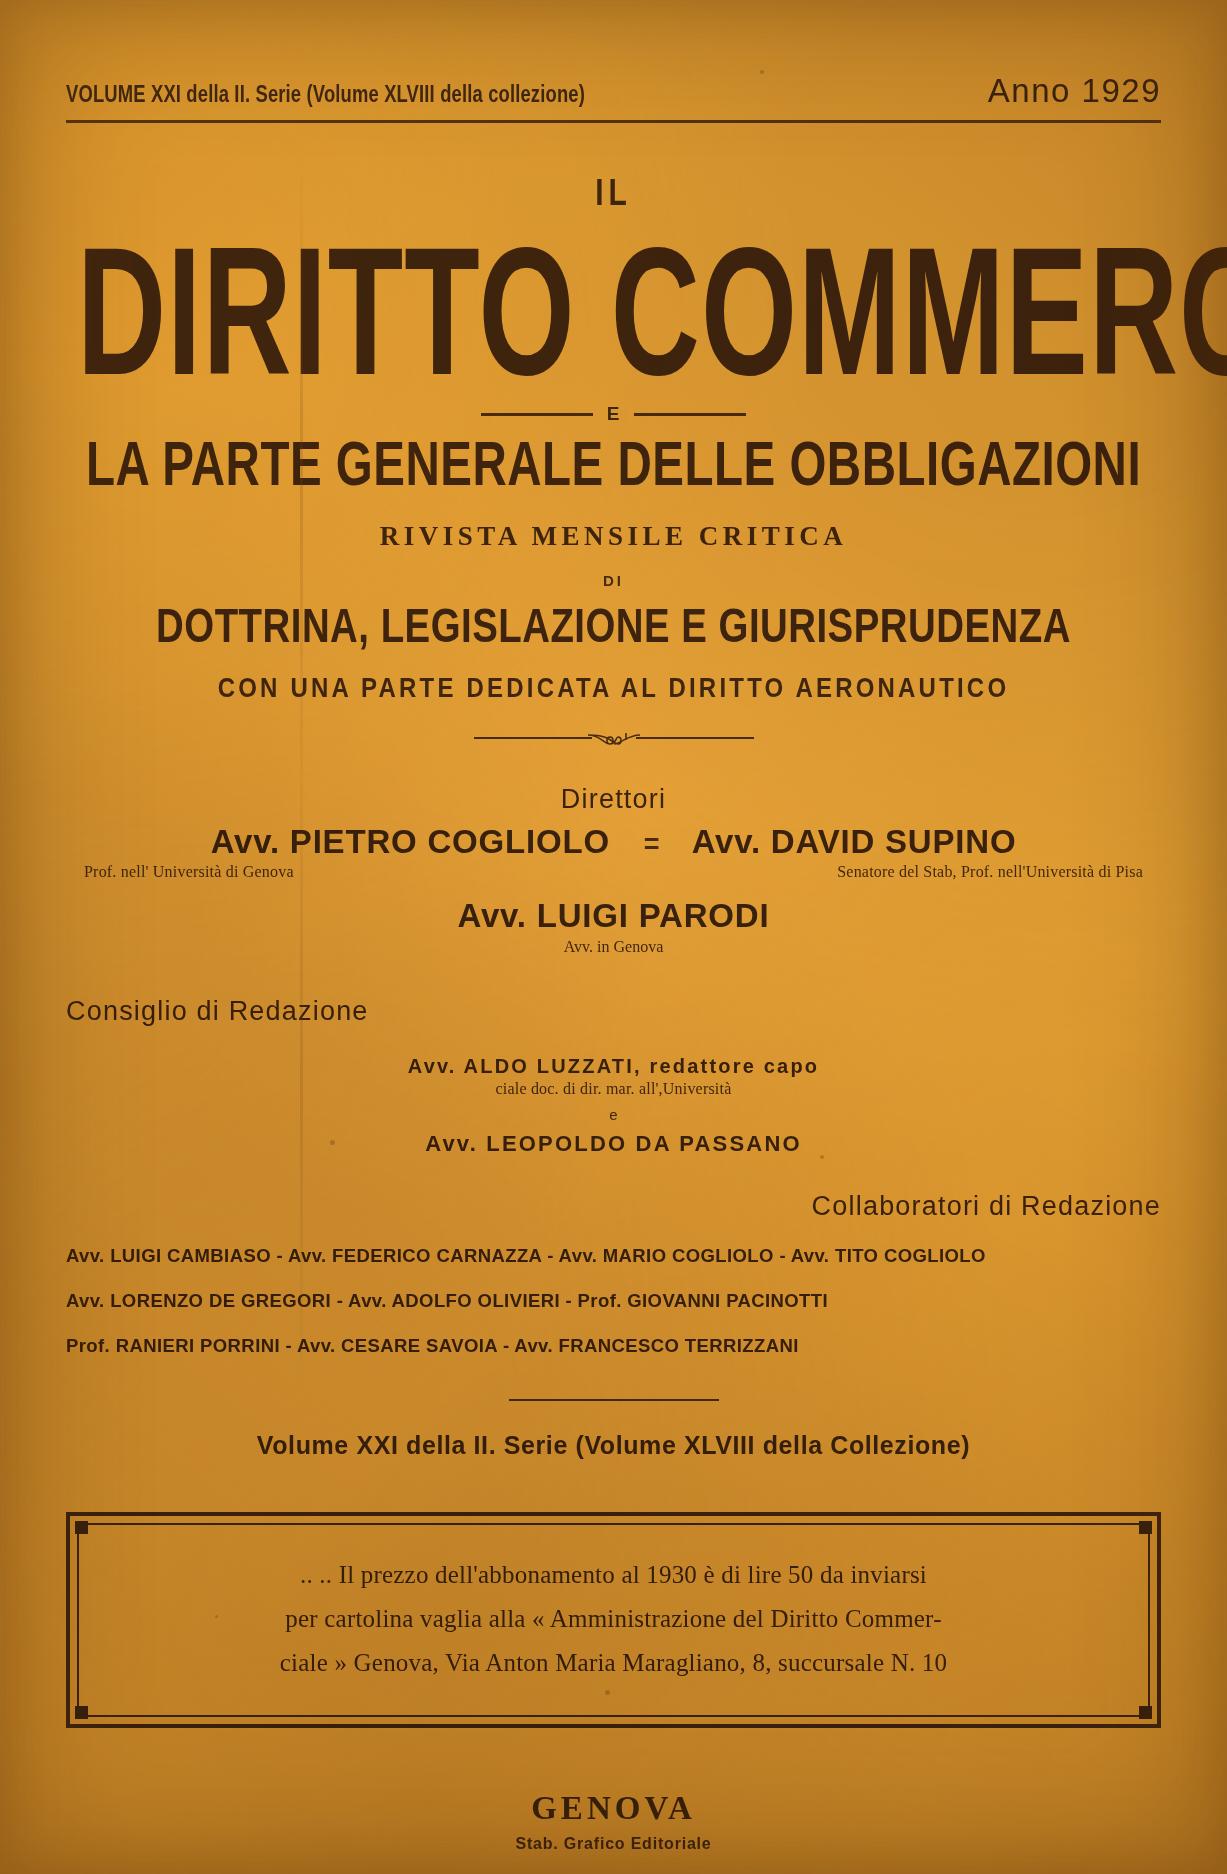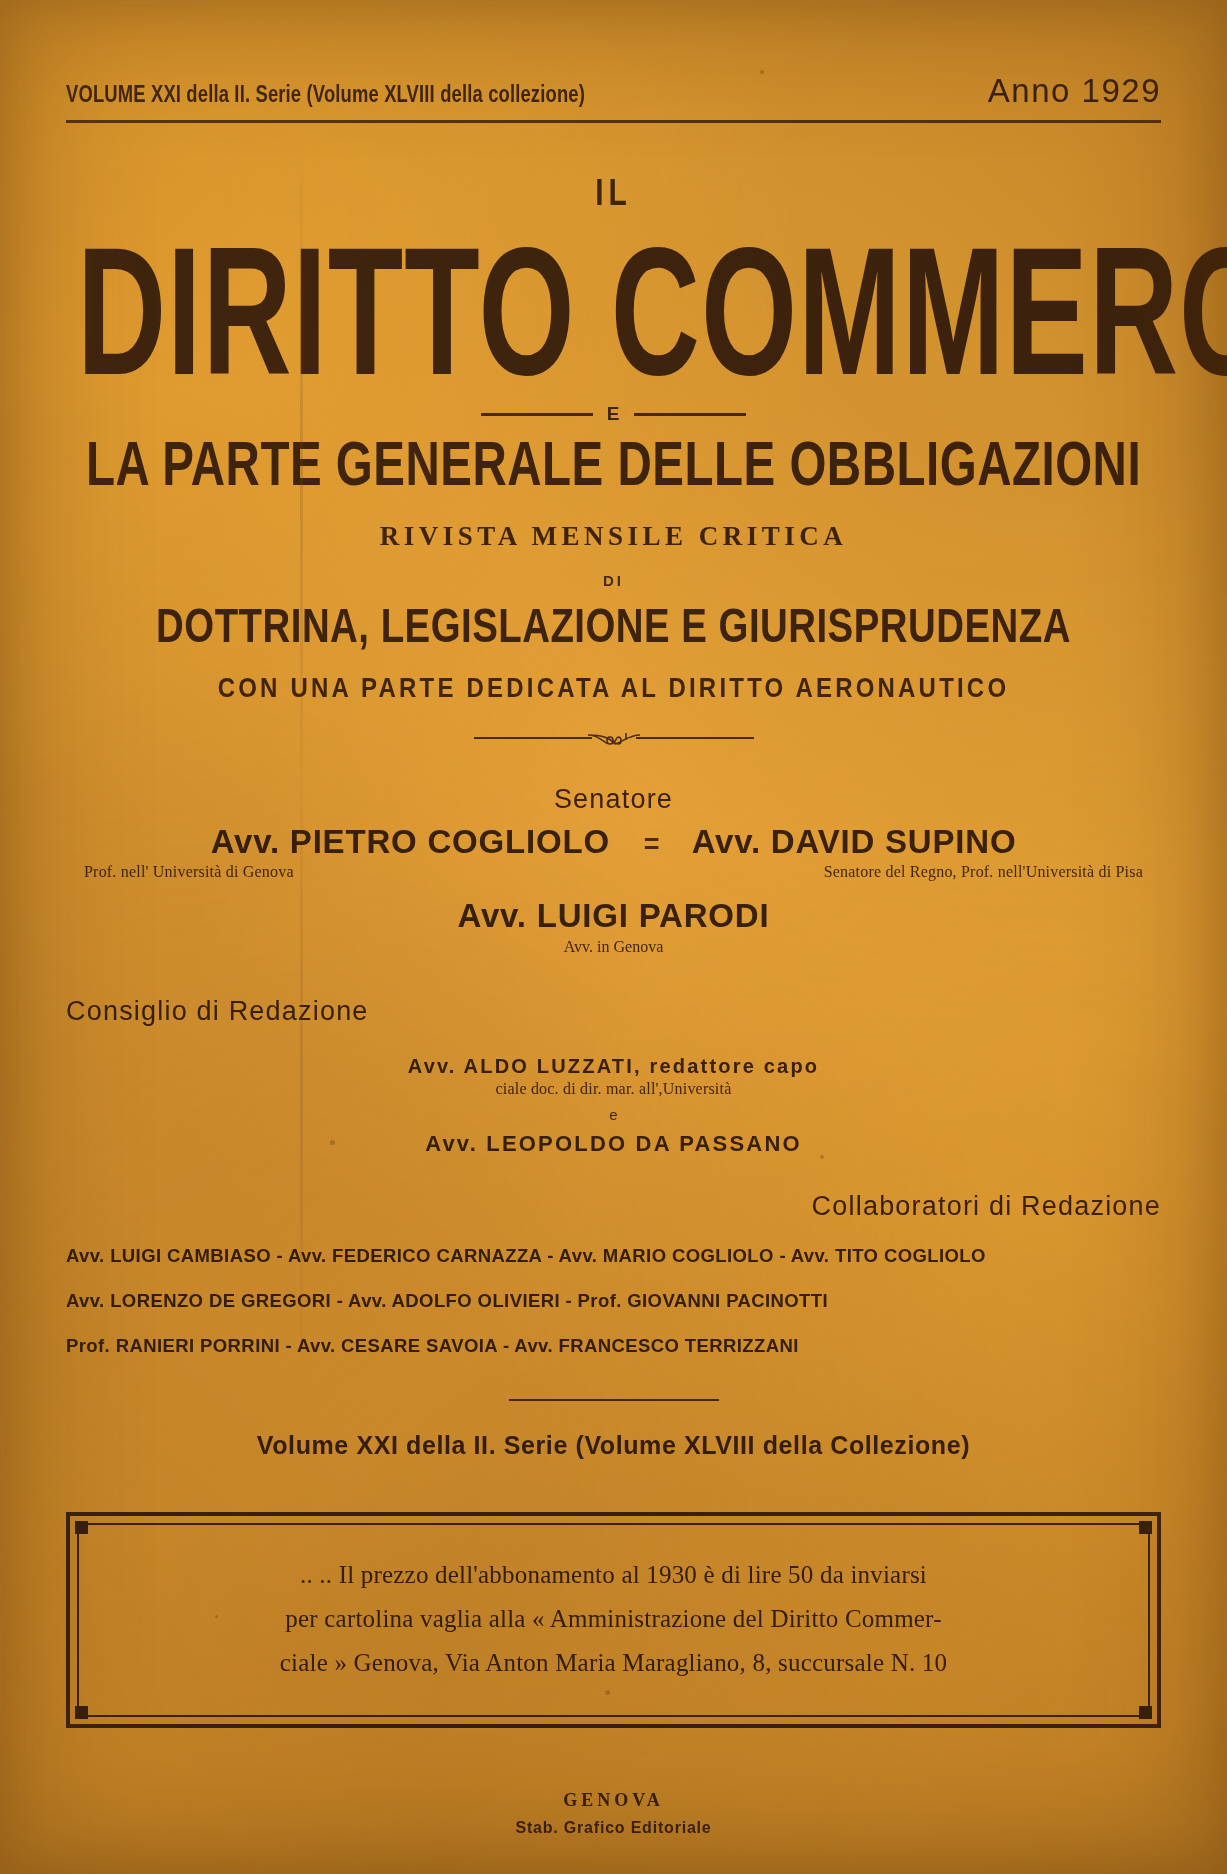--- a/index.html
+++ b/index.html
@@ -359,21 +359,21 @@
   }
 
   
   .footer {
     text-align: center;
     margin-top: 62px;
   }
   .footer-city {
     font-family: "Liberation Serif", serif;
     font-weight: 700;
-    font-size: 18px;
+    font-size: 33px;
     letter-spacing: 4px;
     color: #3a220d;
   }
   .footer-pub {
     font-weight: 700;
     font-size: 16px;
     letter-spacing: .8px;
     margin-top: 8px;
     color: #3d230e;
   }
@@ -419,29 +419,29 @@
       <span class="knot">
         <svg width="56" height="16" viewBox="0 0 56 16">
           <path d="M2 3 C14 3, 18 12, 24 12 C28 12, 28 5, 24 5 C20 5, 20 12, 24 12
                    C30 12, 30 5, 32 5 C36 5, 36 12, 32 12 C26 12, 26 3, 2 3 Z" fill="none" stroke="#4a2c12" stroke-width="1.6"></path>
           <path d="M28 12 C34 12, 42 3, 54 3" fill="none" stroke="#4a2c12" stroke-width="1.6"></path>
           <line x1="40" y1="1" x2="40" y2="8" stroke="#4a2c12" stroke-width="1.6"></line>
         </svg>
       </span>
     </div>
 
-    <div class="sec-head">Senatore</div>
+    <div class="sec-head">Direttori</div>
     <div class="dir-row">
       <div class="dir-name">Avv. PIETRO COGLIOLO</div>
       <div class="dir-eq">=</div>
       <div class="dir-name">Avv. DAVID SUPINO</div>
     </div>
     <div class="dir-sub-row">
       <div class="dir-sub">Prof. nell' Università di Genova</div>
-      <div class="dir-sub">Senatore del Regno, Prof. nell'Università di Pisa</div>
+      <div class="dir-sub">Senatore del Stab, Prof. nell'Università di Pisa</div>
     </div>
     <div class="dir-single">Avv. LUIGI PARODI</div>
     <div class="dir-single-sub">Avv. in Genova</div>
 
     <div class="red-head">Consiglio di Redazione</div>
     <div class="red-name">Avv. ALDO LUZZATI, redattore capo</div>
     <div class="red-note">ciale doc. di dir. mar. all',Università</div>
     <div class="red-e">e</div>
     <div class="red-name2">Avv. LEOPOLDO DA PASSANO</div>
 

